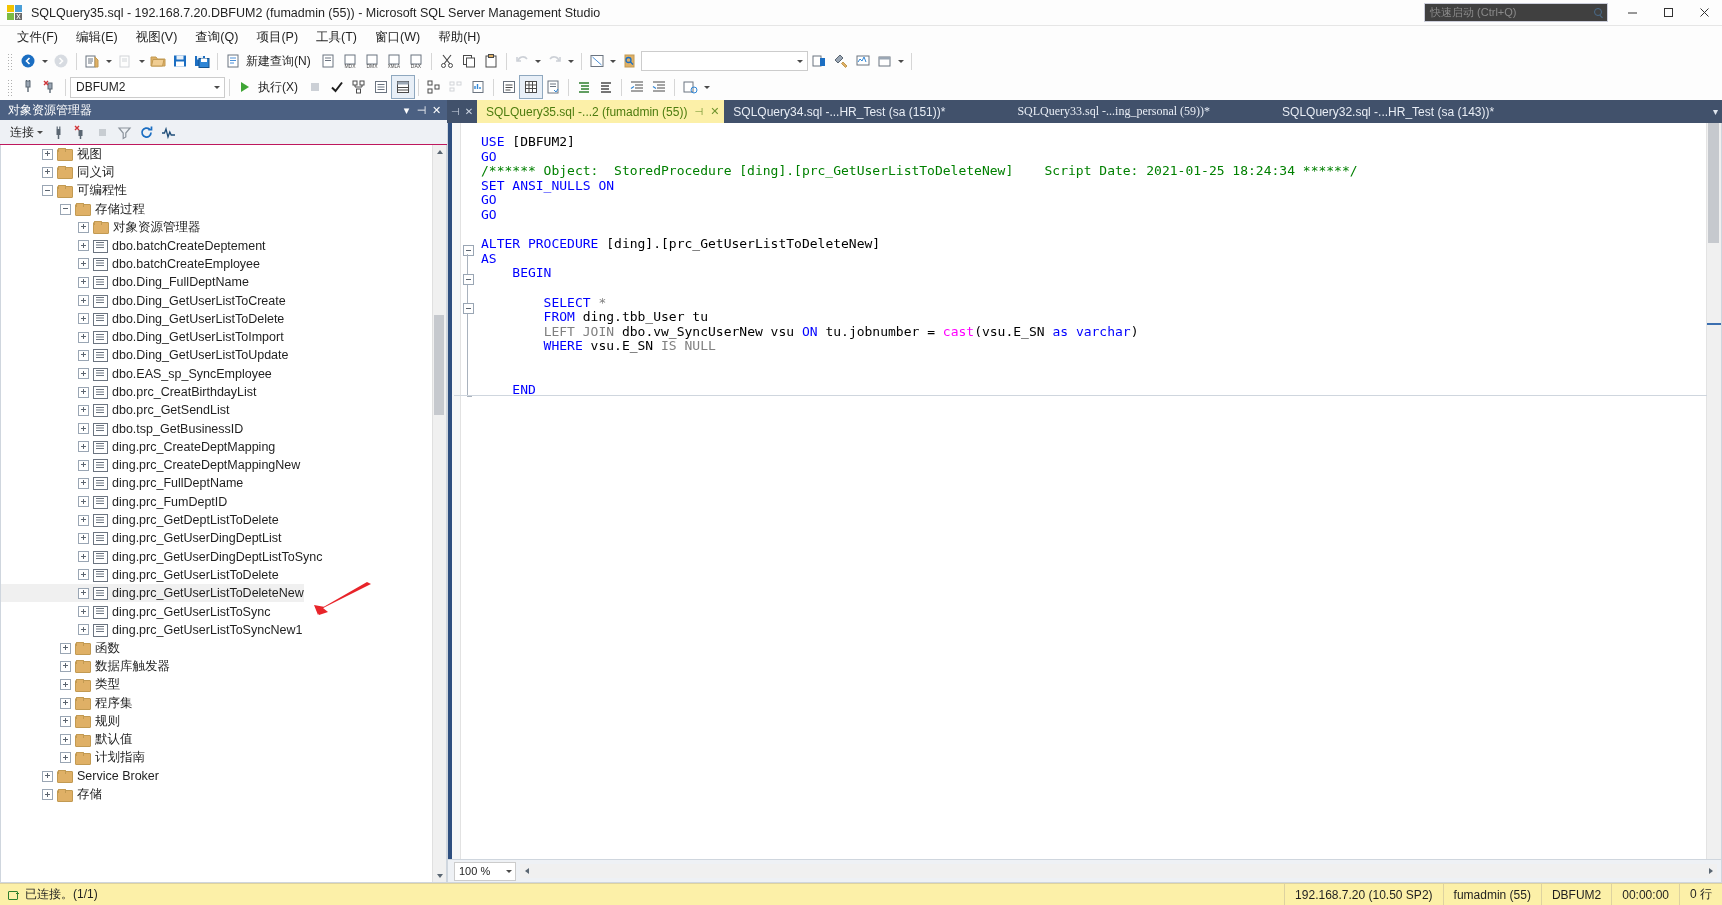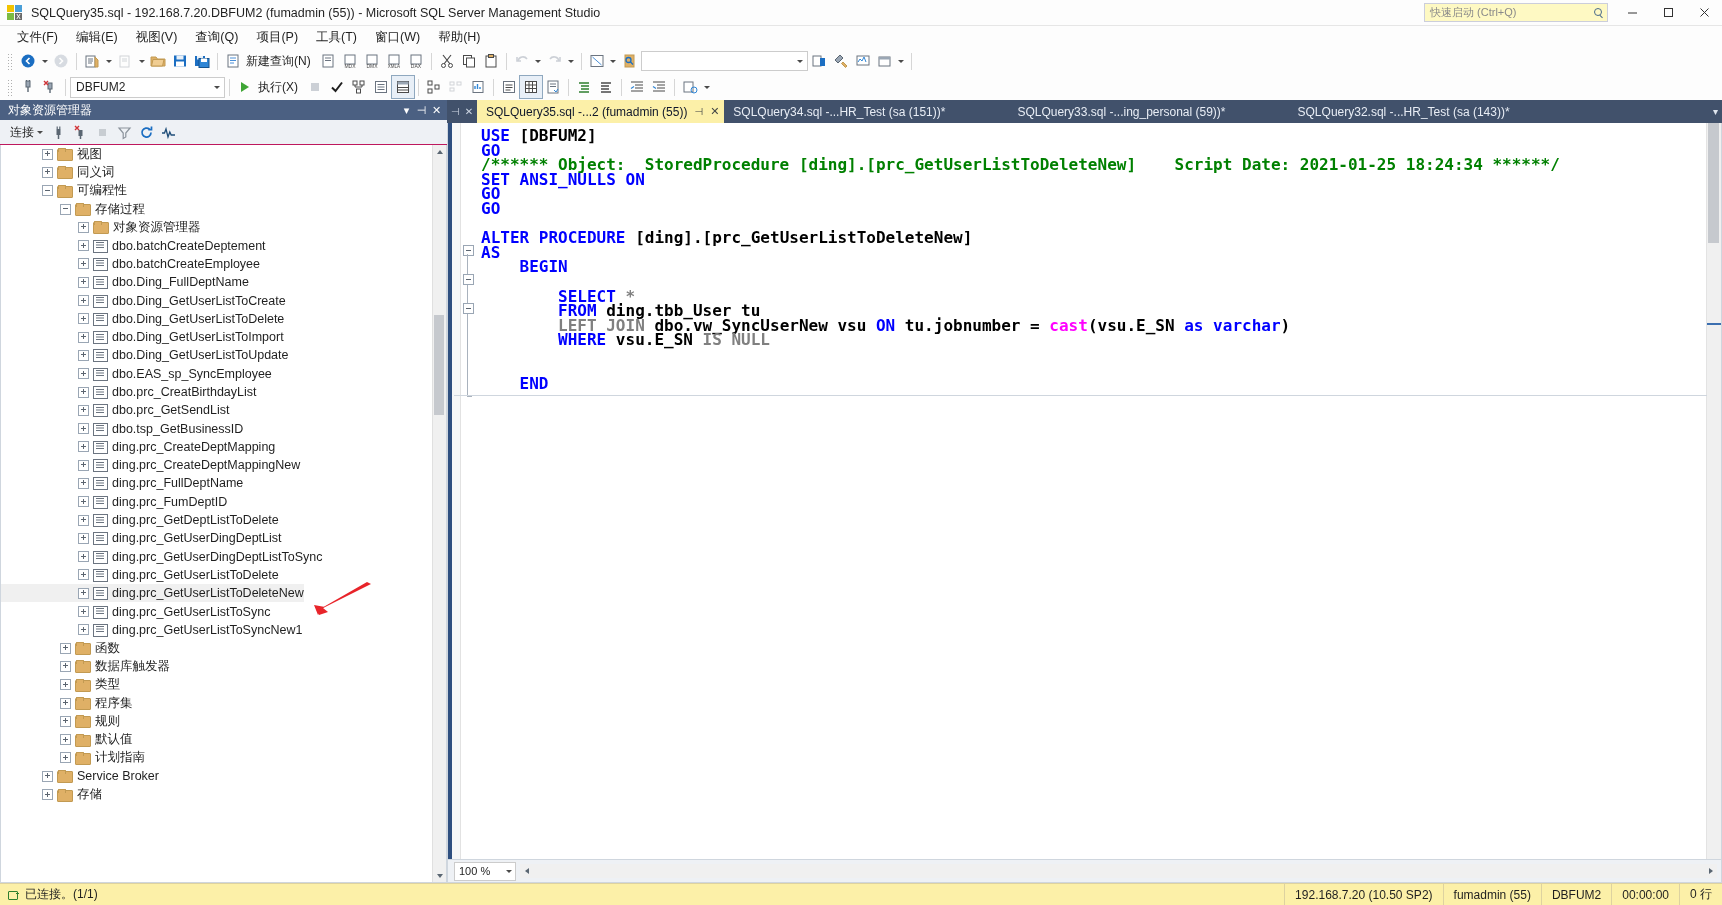--- a/index.html
+++ b/index.html
@@ -14,21 +14,21 @@
   
   .titlebar{height:25px;background:#fdfdfd;display:flex;align-items:center;position:relative;border-bottom:1px solid #e6e6e6;}
   .ssms-logo{width:18px;height:16px;margin:0 6px 0 7px;position:relative;flex:none;}
   .ssms-logo .sq{position:absolute;width:7px;height:7px;}
   .ssms-logo .s1{background:#f2c300;left:0;top:0;}
   .ssms-logo .s2{background:#7cbb42;left:0;top:8px;}
   .ssms-logo .s3{background:#4a9fd8;left:8px;top:0;}
   .ssms-logo .s4{background:#6a6a6a;left:8px;top:8px;font-size:9px;color:#fff;text-align:center;line-height:7px;}
   .title-text{font-size:12.5px;color:#1f1f1f;white-space:nowrap;}
   .title-right{position:absolute;right:0;top:0;height:25px;display:flex;align-items:center;}
-  .quicklaunch{width:175px;height:17px;border:1px solid #cccedb;background:#fef9c3;display:flex;align-items:center;
+  .quicklaunch{width:175px;height:17px;border:1px solid #cccedb;background:#404040;display:flex;align-items:center;
     padding:0 2px 0 5px;font-size:11px;color:#8a8a8a;margin-right:6px;}
   .quicklaunch .ql-text{flex:1;}
   .ql-mag{width:12px;height:12px;position:relative;}
   .ql-mag::before{content:"";position:absolute;width:6px;height:6px;border:1.3px solid #4a6b8a;border-radius:50%;left:1px;top:1px;}
   .ql-mag::after{content:"";position:absolute;width:4px;height:1.3px;background:#4a6b8a;transform:rotate(45deg);left:6px;top:9px;}
   .wbtn{width:36px;height:25px;display:flex;align-items:center;justify-content:center;font-size:11px;color:#333;}
   .wbtn svg{display:block;}
 
   
   .menubar{height:22px;background:#fdfdfd;display:flex;align-items:center;padding-left:8px;}
@@ -82,31 +82,31 @@
   .arr-u{width:0;height:0;border-left:3.3px solid transparent;border-right:3.3px solid transparent;border-bottom:4px solid #5a6672;}
   .arr-d{width:0;height:0;border-left:3.3px solid transparent;border-right:3.3px solid transparent;border-top:4px solid #5a6672;}
   .red-arrow{position:absolute;pointer-events:none;}
 
   
   .docarea{flex:1;display:flex;flex-direction:column;min-width:0;background:#eef1f5;}
   .tabstrip{height:23px;background:#41516b;display:flex;align-items:flex-end;position:relative;}
   .tabstrip .lead{width:30px;height:23px;display:flex;align-items:center;justify-content:center;gap:5px;}
   .tabstrip .lead .pin,.tabstrip .lead .x{color:#cfd7e4;font-size:10px;}
   .tab{height:23px;display:flex;align-items:center;padding:0 5px 0 9px;font-size:12px;color:#e8edf5;white-space:nowrap;gap:7px;}
-  .tab.active{background:#fcf0a8;color:#0f172a;}
+  .tab.active{background:#fcf0a8;color:#4d7c0f;}
   .tab .tb-x{font-size:11px;opacity:.8;}
   .tab .tb-pin{font-size:10px;opacity:.85;}
   .tabstrip .rightbtns{margin-left:auto;display:flex;align-items:center;height:23px;padding-right:4px;gap:6px;color:#dfe5ee;font-size:10px;}
 
   .editorwrap{flex:1;display:flex;min-height:0;background:#fff;border:1px solid #cfd6de;border-top:none;position:relative;}
   .ed-margin{width:12px;background:#f7f7f7;border-right:1px solid #e2e2e2;flex:none;position:relative;}
   .ed-indicator{position:absolute;left:0;top:0;width:4px;background:#2f4f7f;}
   .ed-fold{width:14px;background:#fff;flex:none;position:relative;}
-  .ed-code{flex:1;position:relative;overflow:hidden;padding:6px 0 0 6px;
-    font-family:"DejaVu Sans Mono","Liberation Mono",monospace;font-size:16px;line-height:14.6px;color:#000;font-weight:bold;}
+  .ed-code{flex:1;position:relative;overflow:hidden;padding:12px 0 0 6px;
+    font-family:"DejaVu Sans Mono","Liberation Mono",monospace;font-size:13px;line-height:14.6px;color:#000;}
   .ln{white-space:pre;height:14.6px;}
   .kw{color:#0000ff;} .cmt{color:#008000;} .gr{color:#808080;}
   .fn{color:#ff00ff;} .pl{color:#000;}
   .fold-box{position:absolute;width:9px;height:9px;border:1px solid #9aa6b4;background:#fff;left:2px;}
   .fold-box::before{content:"";position:absolute;left:1.5px;top:3.5px;width:5px;height:1px;background:#5c6570;}
   .fold-line{position:absolute;left:6px;width:1px;background:#a9b2bd;}
   .fold-tick{position:absolute;left:6px;width:5px;height:1px;background:#a9b2bd;}
   .codebox-line{position:absolute;left:6px;right:14px;height:1px;background:#cfd6de;}
   .ed-vscroll{width:14px;background:#f0f0f0;border-left:1px solid #e3e3e3;flex:none;position:relative;}
   .ed-vscroll .thumb{position:absolute;left:1px;width:11px;background:#c6c9ce;}
@@ -903,21 +903,21 @@
           <span class="x">✕</span>
         </div>
         <div class="tab active">
           <span>SQLQuery35.sql -...2 (fumadmin (55))</span>
           <span class="tb-pin">⊣</span>
           <span class="tb-x">✕</span>
         </div>
         <div class="tab">
           <span>SQLQuery34.sql -...HR_Test (sa (151))*</span>
         </div>
-        <div class="tab" style="margin-left:58px;">
+        <div class="tab" style="margin-left:58px;font-family:Liberation Serif, serif;">
           <span>SQLQuery33.sql -...ing_personal (59))*</span>
         </div>
         <div class="tab" style="margin-left:58px;">
           <span>SQLQuery32.sql -...HR_Test (sa (143))*</span>
         </div>
         <div class="rightbtns">
           <span>▾</span>
         </div>
       </div>
 

